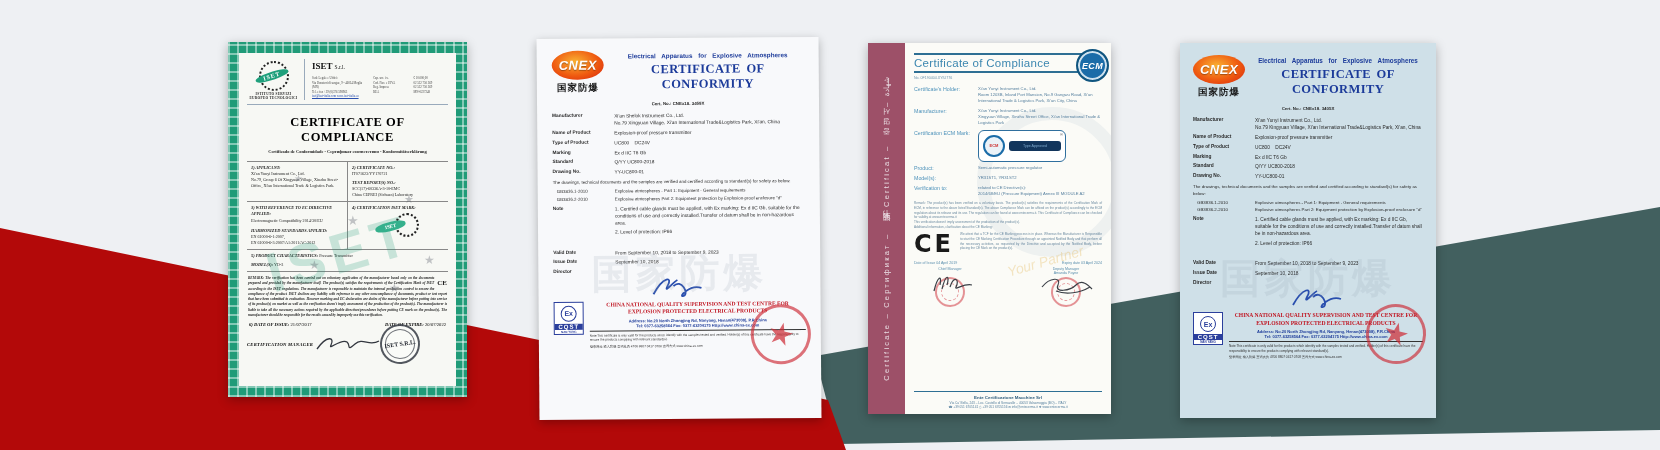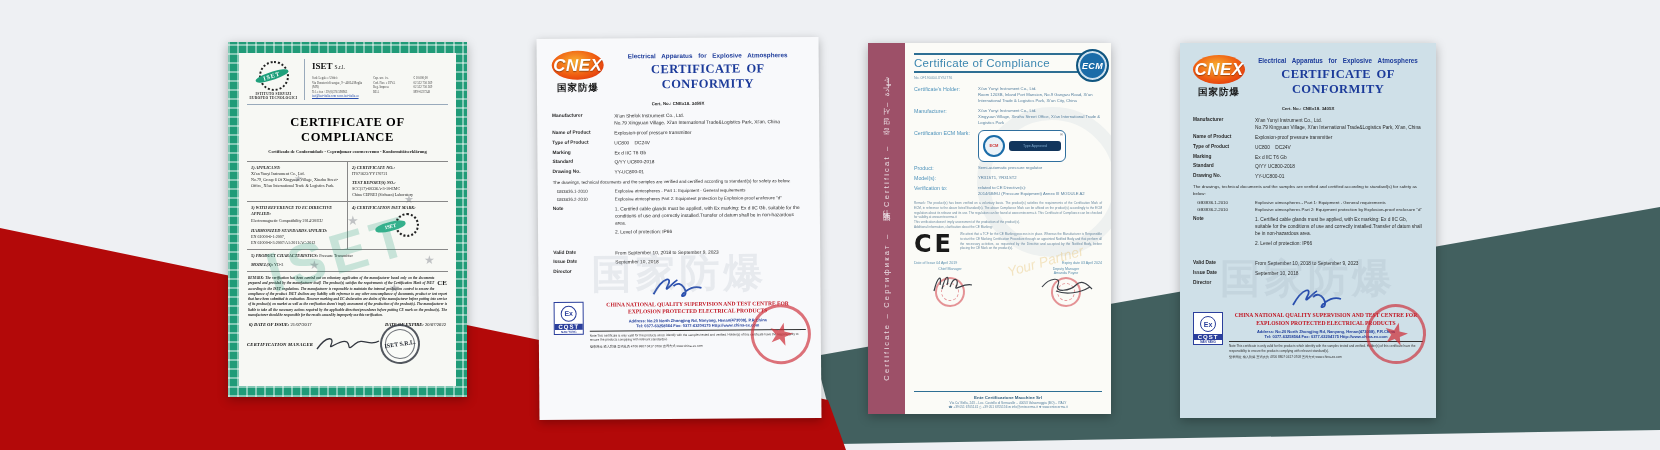--- a/index.html
+++ b/index.html
@@ -72,21 +72,21 @@
   .c1-star { position:absolute; color:rgba(90,95,105,.35); pointer-events:none; }
 
   
   .c2 { background:#f8f9fb; padding:12px 15px 6px; font-size:4.8px; color:#2a2a2a; }
   .c2a { left:538px; top:38px; width:282px; height:381px; transform:rotate(-.45deg); }
   .c2b { left:1180px; top:43px; width:256px; height:375px; background:#cfe0e8; padding:12px 13px 6px; }
   .c2-head { display:flex; gap:8px; align-items:flex-start; }
   .cnex-oval { width:52px; height:29px; border-radius:50%;
      background:radial-gradient(ellipse at 45% 38%, #f9b233 0%, #ef5a10 55%, #d42310 100%);
      display:flex; align-items:center; justify-content:center; color:#fff; font-weight:bold;
-     font-style:italic; font-size:17px; letter-spacing:.5px; text-shadow:0 1px 1px rgba(0,0,0,.35); }
+     font-style:italic; font-size:13px; letter-spacing:.5px; text-shadow:0 1px 1px rgba(0,0,0,.35); }
   .cnex-cap { font-size:9.5px; font-weight:bold; color:#1a1a1a; text-align:center; margin-top:2px;
      font-family:"Liberation Serif",serif; letter-spacing:1px; }
   .c2-headR { flex:1; text-align:center; }
   .c2-appline { color:#1c3b9a; font-weight:bold; font-size:6.3px; word-spacing:4px; margin-top:2px; }
   .c2-title { color:#1c3b9a; font-weight:bold; font-size:12.5px; font-family:"Liberation Serif",serif;
      letter-spacing:.4px; word-spacing:2px; margin-top:3px; }
   .c2-certno { text-align:center; font-weight:bold; font-size:4.4px; margin:7px 0 6px; }
   .c2-row { display:flex; margin:2.6px 0; }
   .c2-row .lb { width:62px; font-weight:bold; flex-shrink:0; }
   .c2-row .vl { flex:1; line-height:1.5; }

